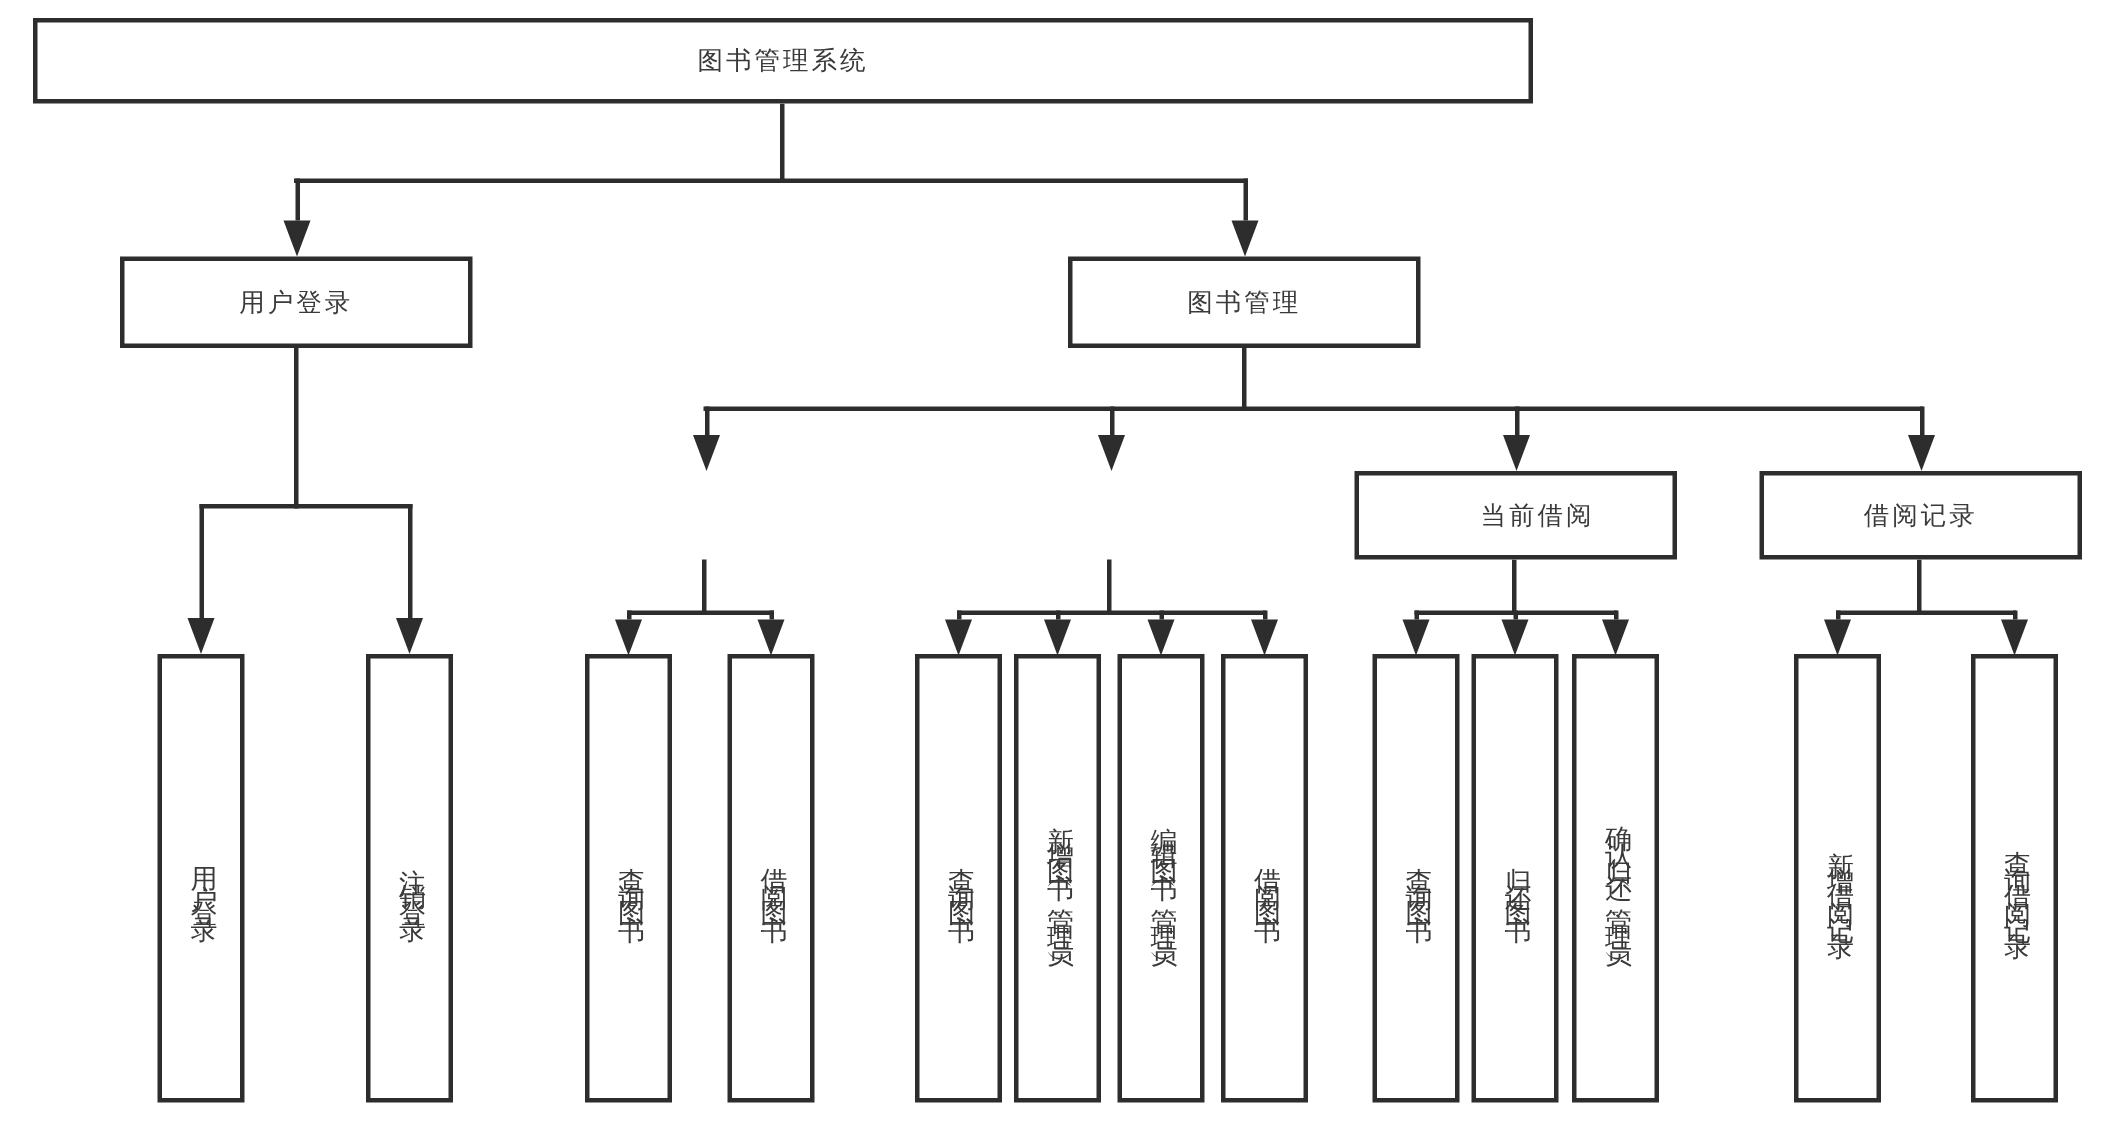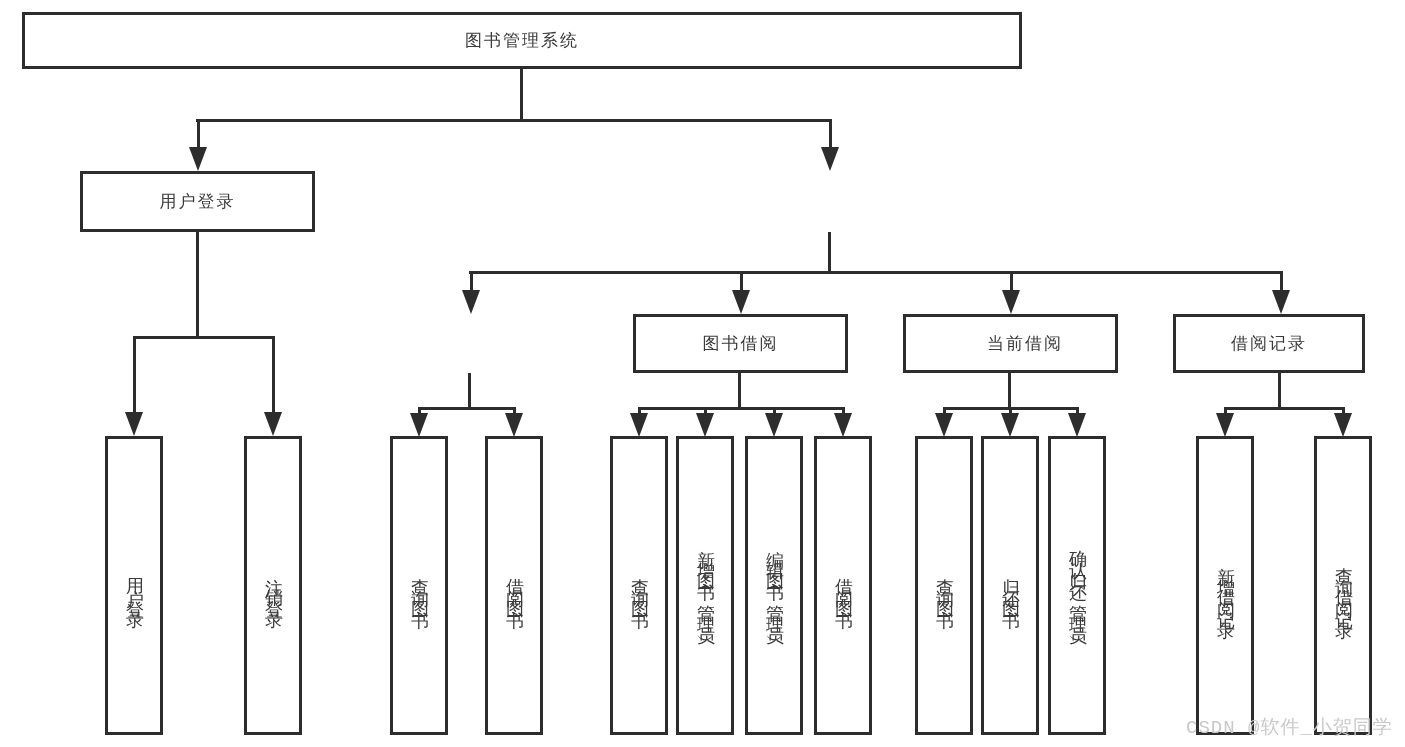--- a/index.html
+++ b/index.html
@@ -82,20 +82,21 @@
   <div class="drop" style="left:189px;top:119px;">
     <i class="stub" style="height:28px;"></i>
     <i class="head"></i>
   </div>
   <div class="drop" style="left:821px;top:119px;">
     <i class="stub" style="height:28px;"></i>
     <i class="head"></i>
   </div>
 
   <div class="node" style="left:80px;top:171px;width:235px;height:61px;">用户登录</div>
+  <div class="node" style="left:712px;top:171px;width:235px;height:61px;">图书管理</div>
 
   <div class="vline" style="left:196px;top:232px;height:107px;"></div>
   <div class="hline" style="left:133px;top:336px;width:142px;"></div>
   <div class="drop" style="left:125px;top:336px;">
     <i class="stub" style="height:76px;"></i>
     <i class="head"></i>
   </div>
   <div class="drop" style="left:264px;top:336px;">
     <i class="stub" style="height:76px;"></i>
     <i class="head"></i>
@@ -113,23 +114,22 @@
   </div>
   <div class="drop" style="left:1002px;top:271px;">
     <i class="stub" style="height:19px;"></i>
     <i class="head"></i>
   </div>
   <div class="drop" style="left:1272px;top:271px;">
     <i class="stub" style="height:19px;"></i>
     <i class="head"></i>
   </div>
 
-  <div class="node" style="left:633px;top:314px;width:215px;height:59px;">图书借阅</div>
   <div class="node" style="left:903px;top:314px;width:215px;height:59px;padding-left:29px;">当前借阅</div>
-  <div class="node" style="left:1173px;top:314px;width:192px;height:59px;">借阅记录</div>
+  <div class="node" style="left:1173px;top:314px;width:215px;height:59px;">借阅记录</div>
 
   <div class="vline" style="left:468px;top:373px;height:37px;"></div>
   <div class="hline" style="left:418px;top:407px;width:98px;"></div>
   <div class="drop" style="left:410px;top:407px;">
     <i class="stub" style="height:6px;"></i>
     <i class="head"></i>
   </div>
   <div class="drop" style="left:505px;top:407px;">
     <i class="stub" style="height:6px;"></i>
     <i class="head"></i>
@@ -217,15 +217,14 @@
     <span class="vtext">确认归还（管理员）</span>
   </div>
 
   <div class="vnode" style="left:1196px;top:436px;width:58px;height:299px;">
     <span class="vtext">新增借阅记录</span>
   </div>
   <div class="vnode" style="left:1314px;top:436px;width:58px;height:299px;">
     <span class="vtext">查询借阅记录</span>
   </div>
 
-  <div class="watermark">CSDN @软件_小贺同学</div>
 
 </div>
 
 </body></html>

